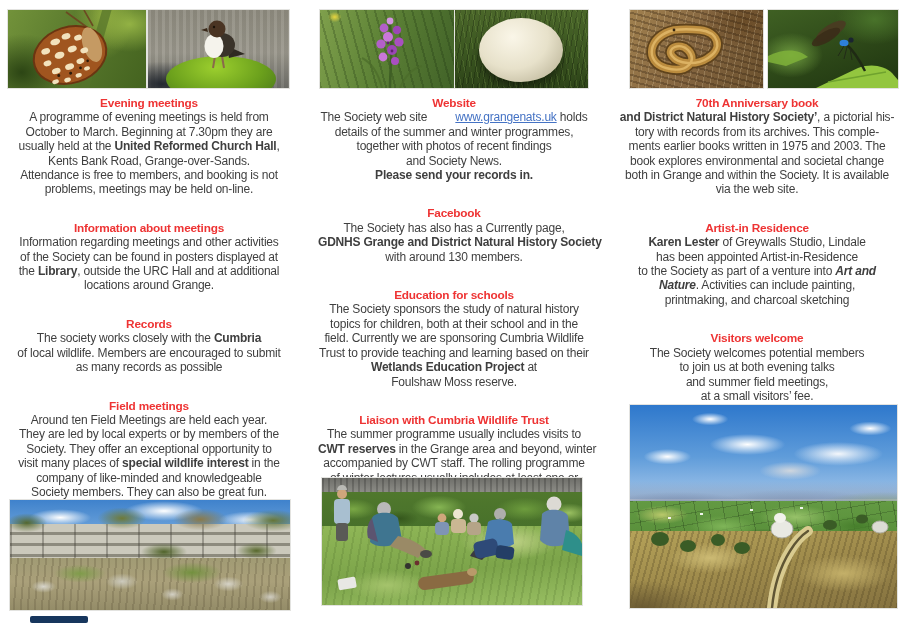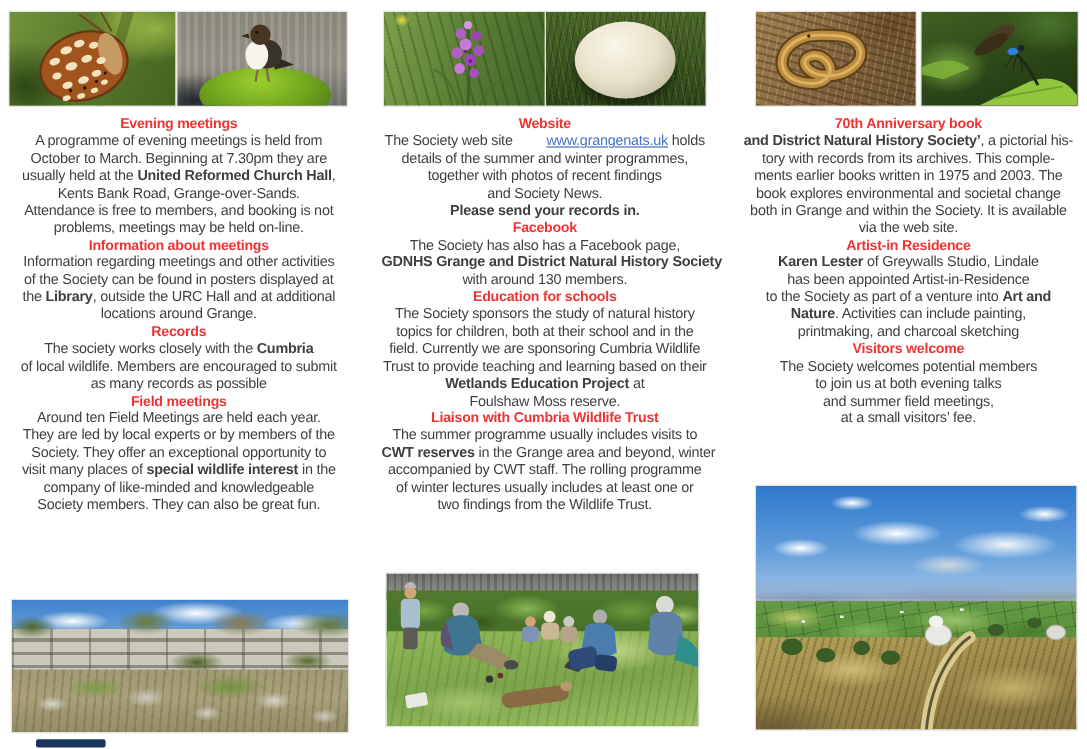--- a/index.html
+++ b/index.html
@@ -15,26 +15,26 @@
   #col-1{left:318px;width:272px;}
   #col-2{left:616px;width:282px;}
   .photo-row{position:absolute;top:10px;display:flex;}
   #col-0 .photo-row{left:0;gap:2px;}
   #col-1 .photo-row{left:2px;gap:1px;}
   #col-2 .photo-row{left:14px;gap:5px;}
   .photo{position:relative;overflow:hidden;height:78px;box-shadow:0 0 0 1px #e3e3e0;}
   .photo svg{position:absolute;left:0;top:0;}
   .sections{position:absolute;top:87px;left:0;right:0;}
   .sec-heading{color:var(--red);font-weight:700;font-size:11.8px;line-height:14.4px;
-    letter-spacing:-0.2px;text-align:center;margin-top:0;white-space:nowrap;}
+    letter-spacing:-0.2px;text-align:center;margin-top:24px;white-space:nowrap;}
   .sections .sec-heading:first-child{margin-top:9px;}
   .sec-line{color:var(--body);font-size:12px;line-height:14.4px;letter-spacing:-0.2px;
     text-align:center;white-space:nowrap;}
   .sec-line .b{font-weight:700;}
-  .sec-line .i{}
+  .sec-line .i{font-style:italic;}
   .sec-line a.link{color:var(--link);text-decoration:underline;padding-left:25px;}
 
   
   .p-butterfly{width:138px;background:
     radial-gradient(60px 40px at 88% 18%, #93b244 0%, rgba(147,178,68,0) 70%),
     radial-gradient(70px 55px at 10% 80%, #2c4514 0%, rgba(44,69,20,0) 70%),
     radial-gradient(40px 60px at 70% 5%, #8aa63d 0%, rgba(138,166,61,0) 75%),
     linear-gradient(115deg,#72923a 0%,#57772c 50%,#44631f 100%);}
   .p-dipper{width:141px;background:
     radial-gradient(70px 30px at 10% 95%, #23282f 0%, rgba(35,40,47,0) 75%),
@@ -252,21 +252,21 @@
       </div>
     </div>
     <div class="sections">
         <div class="sec-heading">Website</div>
         <div class="sec-line"><span>The Society web site </span><a class="link" href="#">www.grangenats.uk</a><span> holds</span></div>
         <div class="sec-line"><span>details of the summer and winter programmes,</span></div>
         <div class="sec-line"><span>together with photos of recent findings</span></div>
         <div class="sec-line"><span>and Society News.</span></div>
         <div class="sec-line"><span class="b">Please send your records in.</span></div>
         <div class="sec-heading">Facebook</div>
-        <div class="sec-line"><span>The Society has also  has a Facebook page,</span></div>
+        <div class="sec-line"><span>The Society has also  has a Currently page,</span></div>
         <div class="sec-line"><span class="b">GDNHS Grange and District Natural History Society</span></div>
         <div class="sec-line"><span>with around 130 members.</span></div>
         <div class="sec-heading">Education for schools</div>
         <div class="sec-line"><span>The Society sponsors the study of natural history</span></div>
         <div class="sec-line"><span>topics for children, both at their school and in the</span></div>
         <div class="sec-line"><span>field. Currently we are sponsoring Cumbria Wildlife</span></div>
         <div class="sec-line"><span>Trust to provide teaching and learning based on their</span></div>
         <div class="sec-line"><span class="b">Wetlands Education Project</span><span> at</span></div>
         <div class="sec-line"><span>Foulshaw Moss reserve.</span></div>
         <div class="sec-heading">Liaison with Cumbria Wildlife Trust</div>

